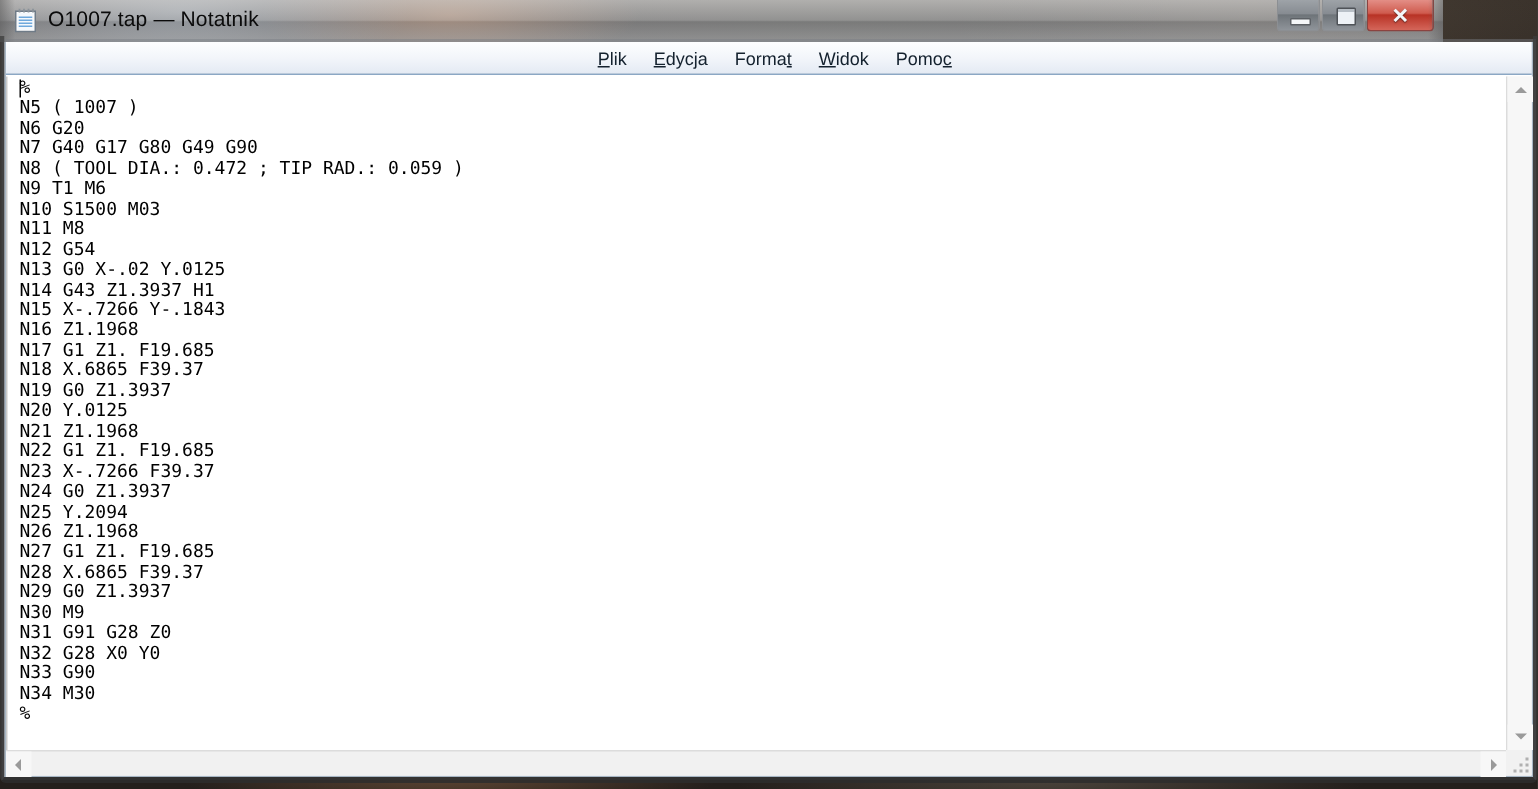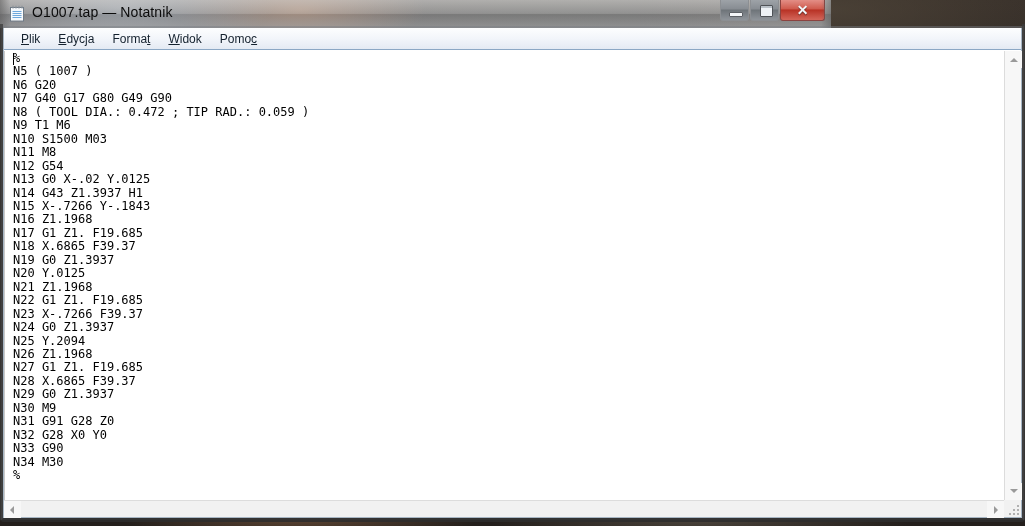--- a/index.html
+++ b/index.html
@@ -35,21 +35,21 @@
     left: 0; top: 0;
     width: 1025px;
     height: 522px;
     box-sizing: border-box;
   }
 
   
   #titlebar {
     position: absolute;
     left: 0; top: 0;
-    width: 831px;
+    width: 962px;
     height: 28px;
     background:
       linear-gradient(180deg,
         rgba(248,250,252,0.62) 0%,
         rgba(232,238,245,0.50) 48%,
         rgba(208,217,228,0.42) 52%,
         rgba(226,233,241,0.52) 100%);
     box-sizing: border-box;
   }
   
@@ -153,20 +153,21 @@
     position: absolute;
     left: 0; top: 0;
     width: 100%;
     height: 22px;
     box-sizing: border-box;
     background: linear-gradient(180deg, #fdfeff 0%, #f2f5fa 52%, #e4eaf3 100%);
     border-bottom: 1px solid #8ba7c4;
     display: flex;
     align-items: center;
     padding-left: 8px;
+    justify-content: center;
   }
   .menu-item {
     font-size: 12px;
     color: #14212e;
     padding: 2px 9px 2px 9px;
     white-space: nowrap;
     cursor: default;
   }
   .menu-item u { text-decoration: underline; }
 

